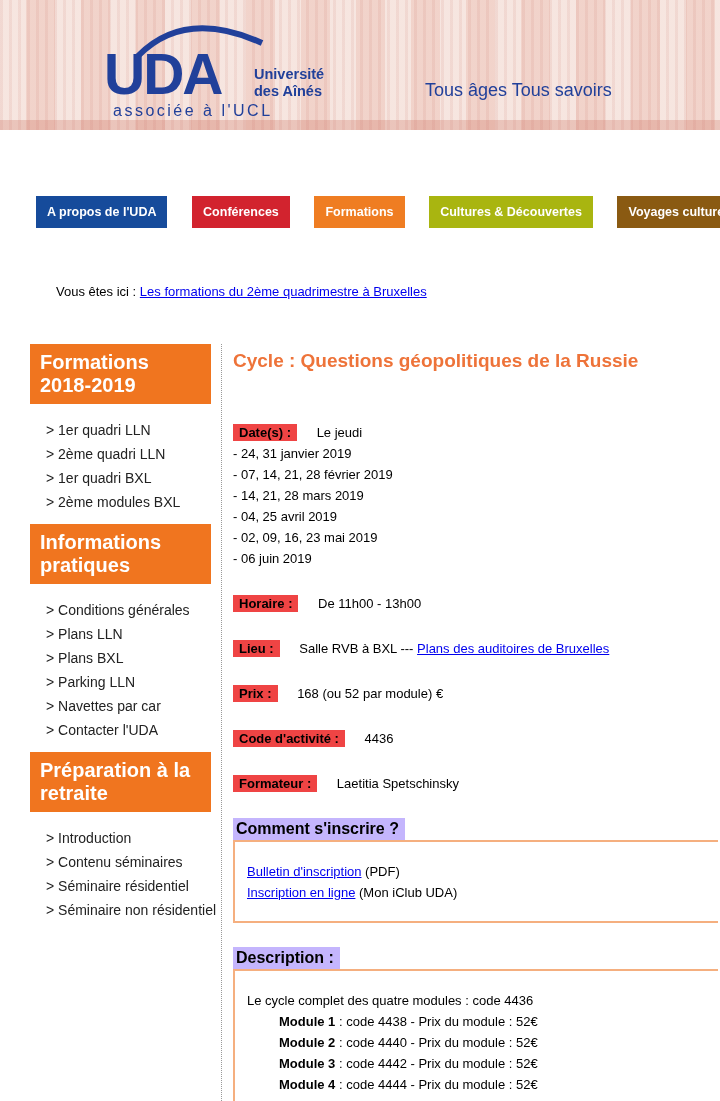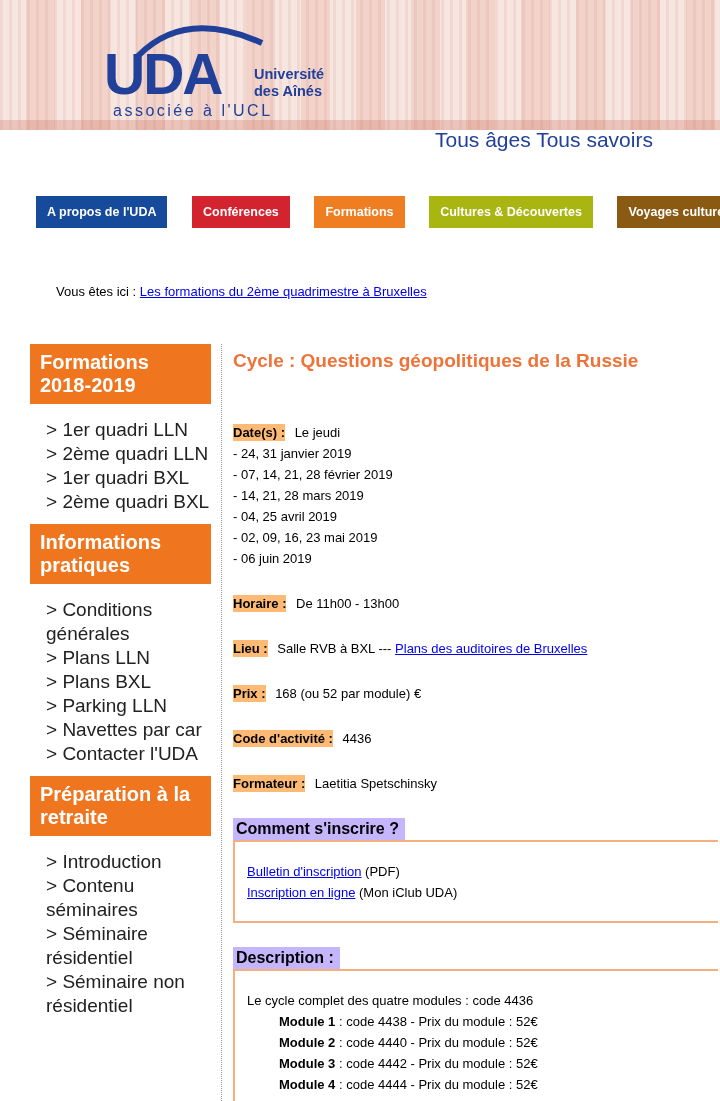--- a/index.html
+++ b/index.html
@@ -28,52 +28,52 @@
   .logo-arc { position:absolute; left:130px; top:16px; }
   .logo-sub {
     position:absolute; left:254px; top:66px;
     font-size:14.5px; line-height:17px; color:#21409A; font-weight:bold;
   }
   .logo-base {
     position:absolute; left:113px; top:102px;
     font-size:16px; letter-spacing:2.5px; color:#21409A;
   }
   .tagline {
-    position:absolute; left:435px; top:80px;
-    font-size:21px; color:#21409A;margin-top:48px;
+    position:absolute; left:425px; top:80px;
+    font-size:18px; color:#21409A;
   }
   
   .nav-bar { margin:66px 0 0 36px; white-space:nowrap; width:720px; overflow:hidden; }
   .nav-btn {
     display:inline-block; height:32px; line-height:32px; padding:0 11px;
     margin-right:21px; color:#fff; font-weight:bold; font-size:12.5px;
     cursor:pointer; vertical-align:top;
   }
   
   .breadcrumb { margin:56px 0 0 56px; font-size:13px; }
   .breadcrumb a { color:#0000EE; }
   
   .content { display:flex; margin-top:45px; align-items:stretch; }
   .sidebar-wrap { width:192px; margin-left:30px; border-right:1px dotted #999; padding-bottom:40px; }
   .sidebar-header {
     width:181px; background:#F0751F; color:#fff; font-weight:bold; font-size:20px;
     padding:7px 10px; cursor:pointer;
   }
   .sidebar-list { margin:14px 0 10px 0; }
   .sidebar-item {
-    padding-left:16px; line-height:24px; font-size:19px; color:#222; cursor:pointer;
+    padding-left:16px; line-height:24px; font-size:14px; color:#222; cursor:pointer;
   }
   .sidebar-item::before { content:"> "; }
   .main-col { flex:1; margin-left:11px; margin-right:2px; }
   
   .page-title { margin-top:6px; font-size:19px; font-weight:bold; color:#EE7339; }
   .field { margin-top:24px; line-height:21px; }
   .field-first { margin-top:50px; }
-  .flabel { background:#fdba74; font-weight:bold; padding:1px 0; }
-  .fvalue { margin-left:6px; }
+  .flabel { background:#ef4444; font-weight:bold; padding:1px 6px; }
+  .fvalue { margin-left:16px; }
   .date-line { line-height:21px; }
   .main-col a { color:#0000EE; }
   .section { margin-top:24px; }
   .section-header { border-bottom:2px solid #F5AF7F; }
   .section-title {
     display:inline-block; background:#c4b5fd; font-weight:bold; font-size:16px;
     padding:2px 6px 2px 3px;
   }
   .section-body { border-left:2px solid #F5AF7F; padding:19px 0 18px 12px; }
   .section-body.closed { border-bottom:2px solid #F5AF7F; }
@@ -112,21 +112,21 @@
 </div>
 
 <div class="content">
 
   <div class="sidebar-wrap">
     <div class="sidebar-header">Formations 2018-2019</div>
     <div class="sidebar-list">
       <div class="sidebar-item">1er quadri LLN</div>
       <div class="sidebar-item">2ème quadri LLN</div>
       <div class="sidebar-item">1er quadri BXL</div>
-      <div class="sidebar-item">2ème quadri BXL</div>
+      <div class="sidebar-item">2ème modules BXL</div>
     </div>
     <div class="sidebar-header">Informations pratiques</div>
     <div class="sidebar-list">
       <div class="sidebar-item">Conditions générales</div>
       <div class="sidebar-item">Plans LLN</div>
       <div class="sidebar-item">Plans BXL</div>
       <div class="sidebar-item">Parking LLN</div>
       <div class="sidebar-item">Navettes par car</div>
       <div class="sidebar-item">Contacter l'UDA</div>
     </div>

